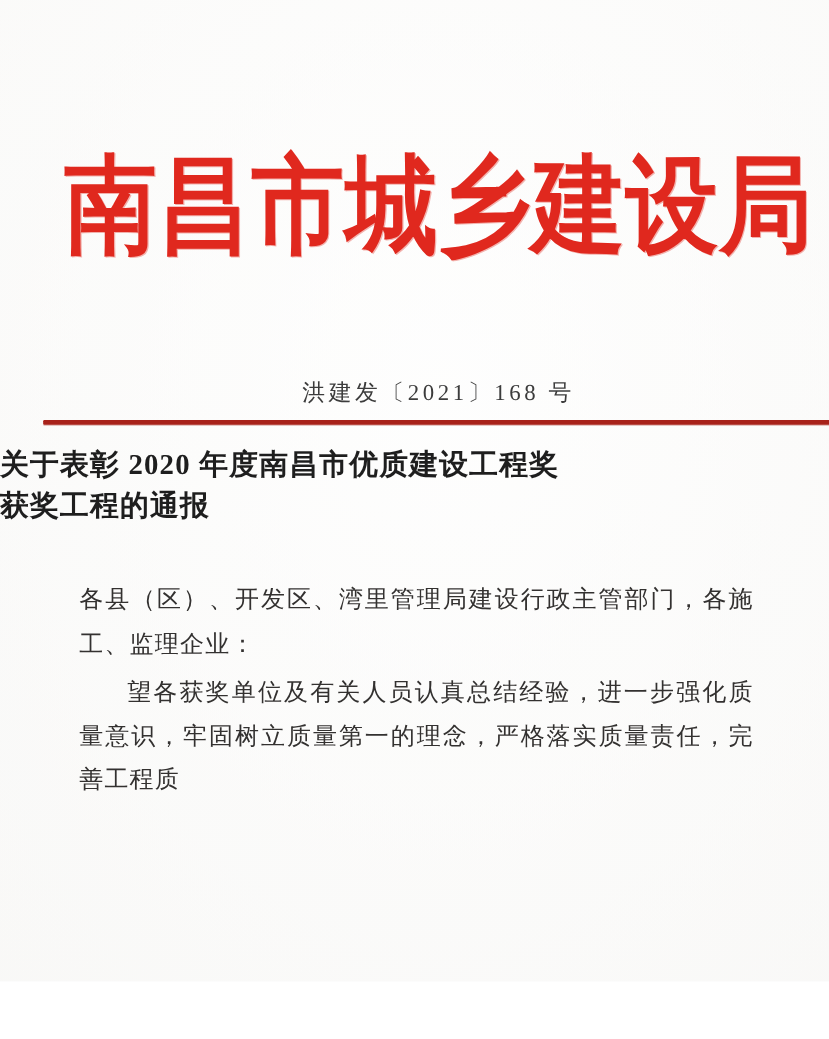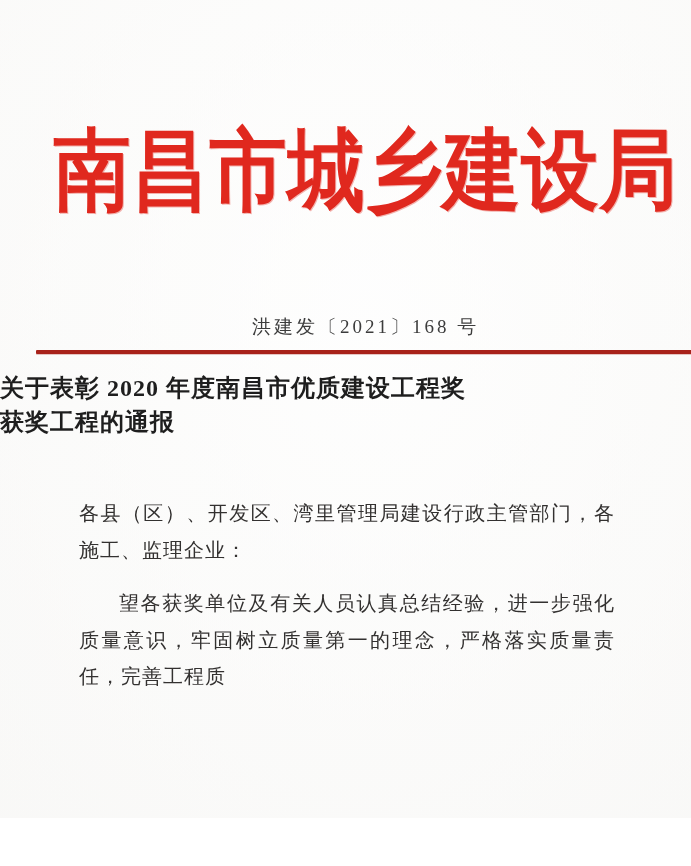--- a/index.html
+++ b/index.html
@@ -70,21 +70,21 @@
     top: 478px;
     left: 62px;
     width: 570px;
     font-size: 20px;
     line-height: 36.5px;
     letter-spacing: 1px;
     color: #333130;
     text-align: justify;
   }
   .body-text p {
-    margin: 17px;
+    margin: 4px;
     padding: 0;
   }
   .body-text p.para {
     text-indent: 2em;
   }
 </style>
 </head>
 <body>
 
 <div class="page">

